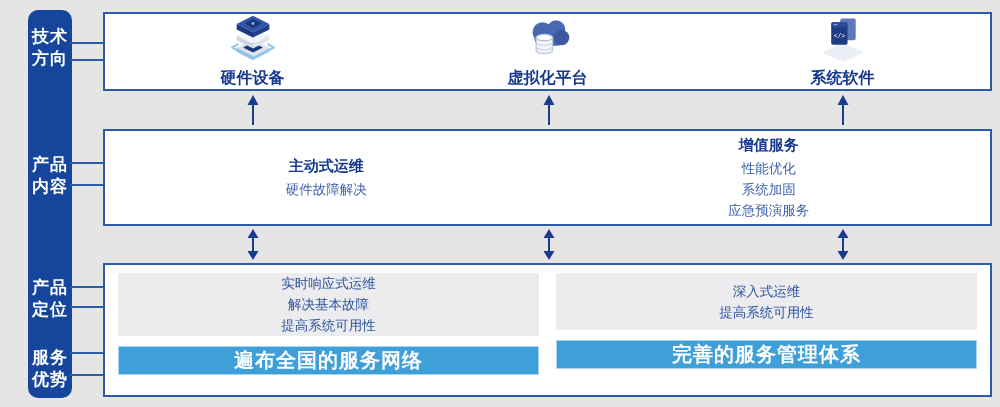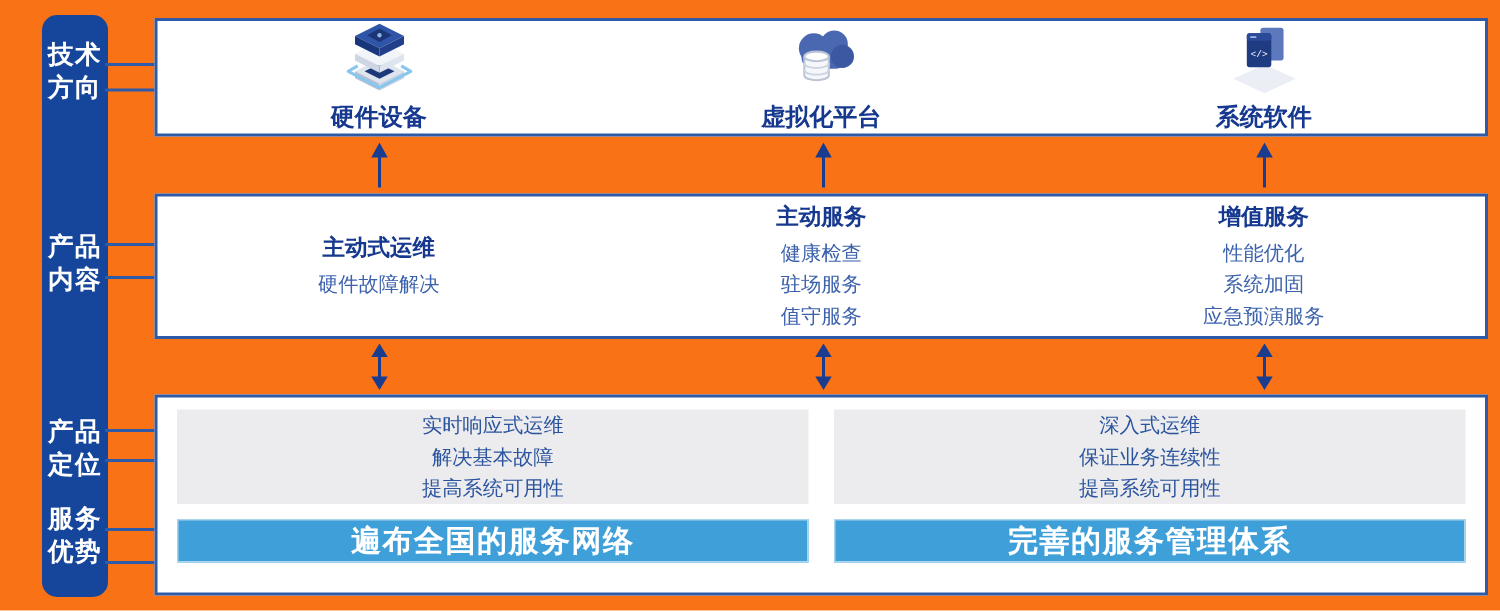--- a/index.html
+++ b/index.html
@@ -1,34 +1,34 @@
 <!DOCTYPE html>
 <html><head>
 <meta charset="utf-8">
 <style>
   html,body{margin:0;padding:0;background:#fff;}
   .canvas{
-    position:relative;width:1000px;height:407px;background:#f97316;
+    position:relative;width:1000px;height:407px;background:#e5e5e5;
     font-family:"Liberation Sans","DejaVu Sans",sans-serif;
     overflow:hidden;
   }
   
   .side-bar{
     position:absolute;left:28px;top:10px;width:44px;height:388px;
     background:#16469B;border-radius:10px;
   }
   .side-label{
     position:absolute;left:0;width:44px;text-align:center;
     color:#ffffff;font-weight:bold;font-size:17px;line-height:22px;
     letter-spacing:1px;white-space:pre-line;
   }
   .side-label.l1{top:16px;}
   .side-label.l2{top:144px;}
   .side-label.l3{top:267px;}
-  .side-label.l4{top:325px;}
+  .side-label.l4{top:337px;}
   
   .connector{
     position:absolute;left:70px;width:34px;height:1.5px;background:#2E5BA7;
   }
   
   .big-box{
     position:absolute;left:103px;width:889px;background:#ffffff;
     border:2px solid #2D5BA7;box-sizing:border-box;display:flex;
   }
   .box-top{top:12px;height:79px;}
@@ -148,26 +148,20 @@
     <line x1="8" y1="30" x2="8" y2="8" stroke="#1A3C8F" stroke-width="2"></line>
     <polygon points="8,0 2.5,10 13.5,10" fill="#1A3C8F"></polygon>
   </svg>
 
   <div class="big-box box-mid">
     <div class="svc-col">
       <div class="svc-title">主动式运维</div>
       <div class="svc-item">硬件故障解决</div>
     </div>
     <div class="svc-col">
-      <div class="svc-title">主动服务</div>
-      <div class="svc-item">健康检查</div>
-      <div class="svc-item">驻场服务</div>
-      <div class="svc-item">值守服务</div>
-    </div>
-    <div class="svc-col">
       <div class="svc-title">增值服务</div>
       <div class="svc-item">性能优化</div>
       <div class="svc-item">系统加固</div>
       <div class="svc-item">应急预演服务</div>
     </div>
   </div>
 
   <svg class="arrow dbl c1" viewBox="0 0 16 31">
     <line x1="8" y1="7" x2="8" y2="24" stroke="#1A3C8F" stroke-width="2"></line>
     <polygon points="8,0 2.5,9 13.5,9" fill="#1A3C8F"></polygon>
@@ -192,20 +186,19 @@
         <div class="pos-line">解决基本故障</div>
         <div class="pos-line">提高系统可用性</div>
       </div>
       <div class="adv-bar">遍布全国的服务网络</div>
     </div>
 
 
     <div class="pos-col">
       <div class="pos-card">
         <div class="pos-line">深入式运维</div>
-        <div class="pos-line">保证业务连续性</div>
         <div class="pos-line">提高系统可用性</div>
       </div>
       <div class="adv-bar">完善的服务管理体系</div>
     </div>
   </div>
 
 </div>
 
 </body></html>

